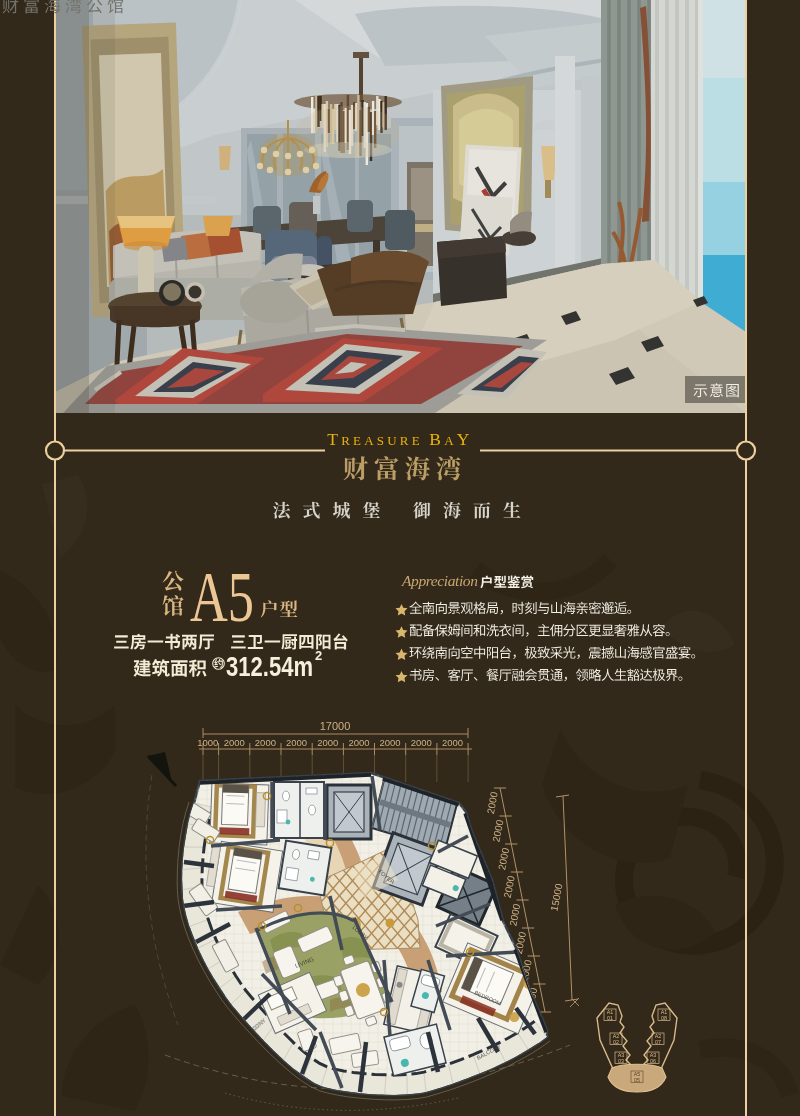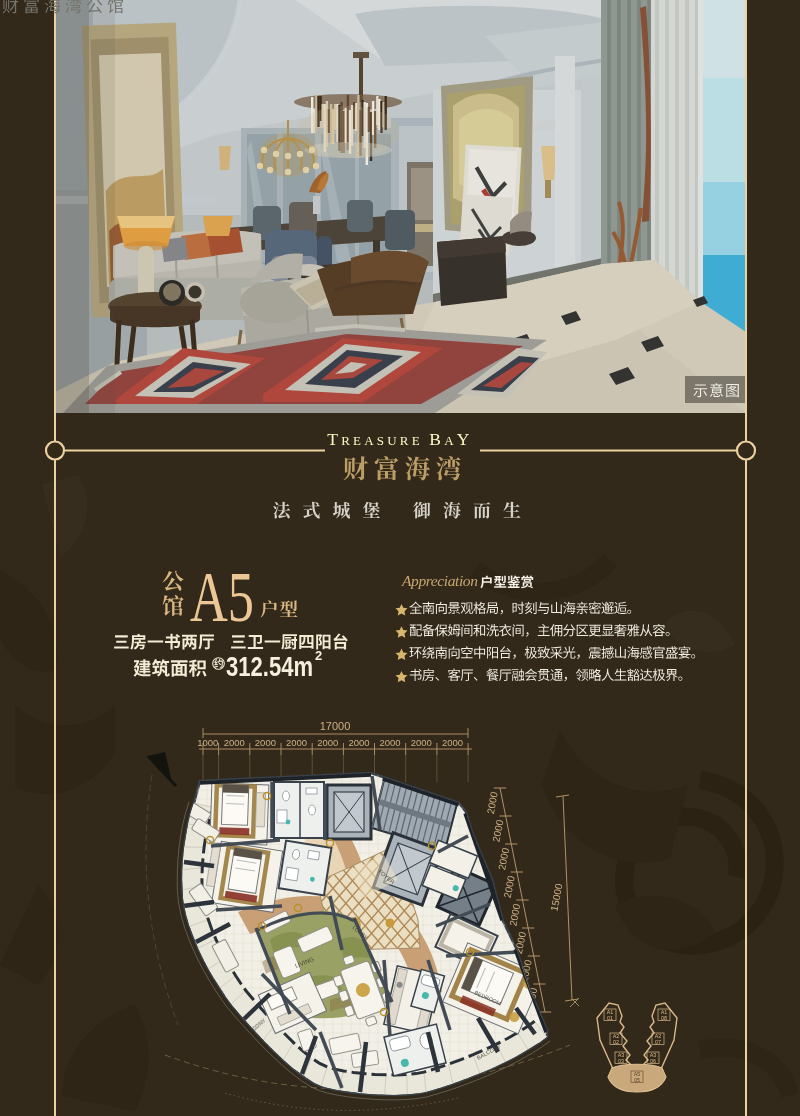--- a/index.html
+++ b/index.html
@@ -292,21 +292,21 @@
 <path d="M746 0V441M746 460V1116" stroke="#ecd0a0" stroke-width="2"></path>
 <circle cx="55" cy="450.5" r="9" stroke="#ecd0a0" stroke-width="2.2" fill="#322917"></circle>
 <circle cx="746" cy="450.5" r="9" stroke="#ecd0a0" stroke-width="2.2"></circle>
 <path d="M64.5 450.5H325M480 450.5H736.5" stroke="#ecd0a0" stroke-width="1.8"></path>
 </svg>
 
 <svg class="abs" style="left:0;top:0" width="160" height="22" viewBox="0 0 160 22">
 <path d="M5.8 0.7V5.5C5.8 7.8 5.6 10.8 2.6 12.5C2.8 12.7 3.2 13.1 3.3 13.3C6.6 11.4 6.9 8.1 6.9 5.6V0.7ZM6.5 9.8C7.4 10.8 8.3 12.1 8.7 12.9L9.6 12.2C9.2 11.4 8.2 10.1 7.4 9.2ZM3.4 -1.5V9H4.5V-0.4H8.1V8.9H9.2V-1.5ZM14.9 -2.3V1.1H10V2.3H14.5C13.4 5.3 11.5 8.4 9.5 10C9.8 10.2 10.2 10.7 10.4 11C12.1 9.5 13.8 7 14.9 4.4V11.7C14.9 12 14.8 12.1 14.6 12.1C14.3 12.1 13.4 12.1 12.5 12.1C12.7 12.4 12.9 13 13 13.3C14.2 13.3 15 13.3 15.5 13.1C16 12.9 16.2 12.5 16.2 11.7V2.3H18.2V1.1H16.2V-2.3Z M26.6 1.3V2.2H36.4V1.3ZM27.8 4H35.1V5.3H27.8ZM26.7 3.1V6.3H36.3V3.1ZM30.8 8.2V9.6H26.7V8.2ZM32 8.2H36.4V9.6H32ZM30.8 10.4V11.8H26.7V10.4ZM32 10.4H36.4V11.8H32ZM25.5 7.2V13.4H26.7V12.8H36.4V13.3H37.6V7.2ZM30.2 -2.1C30.4 -1.8 30.7 -1.3 30.9 -0.9H24.4V2.3H25.6V0.2H37.4V2.3H38.7V-0.9H32.4C32.2 -1.4 31.9 -2 31.6 -2.5Z M45.6 -1.2C46.6 -0.7 47.9 0.1 48.6 0.6L49.3 -0.3C48.7 -0.9 47.4 -1.6 46.3 -2ZM44.7 3.8C45.7 4.2 46.9 5 47.5 5.6L48.2 4.6C47.6 4 46.4 3.3 45.4 2.9ZM45.2 12.4 46.3 13.1C47.1 11.5 47.9 9.3 48.6 7.5L47.6 6.8C46.9 8.8 45.9 11 45.2 12.4ZM53.5 4C54.2 4.6 55 5.4 55.4 5.9H51.8L52.1 3.6H58L57.8 5.9H55.4L56.1 5.4C55.7 4.9 54.9 4.1 54.2 3.6ZM48.8 5.9V7.1H50.4C50.2 8.5 50 9.9 49.8 10.9H57.4C57.3 11.4 57.1 11.8 57 11.9C56.8 12.1 56.6 12.2 56.3 12.2C56 12.2 55.2 12.2 54.3 12.1C54.5 12.4 54.7 12.8 54.7 13.2C55.5 13.2 56.4 13.2 56.8 13.2C57.3 13.1 57.7 13 58 12.6C58.3 12.3 58.5 11.8 58.6 10.9H59.9V9.8H58.8C58.8 9 58.9 8.2 59 7.1H60.4V5.9H59L59.2 3.1C59.2 2.9 59.2 2.4 59.2 2.4H51C50.9 3.5 50.7 4.7 50.6 5.9ZM51.6 7.1H57.8C57.7 8.2 57.6 9.1 57.5 9.8H51.2ZM53 7.6C53.8 8.3 54.7 9.2 55.1 9.8L55.8 9.2C55.4 8.6 54.5 7.8 53.8 7.2ZM51.5 -2.3C50.9 -0.3 49.8 1.7 48.6 3C48.9 3.1 49.5 3.5 49.7 3.7C50.4 2.9 51 1.9 51.6 0.8H59.9V-0.4H52.1C52.4 -0.9 52.6 -1.4 52.8 -2Z M66.3 -1.4C67.1 -0.6 67.9 0.6 68.3 1.3L69.4 0.7C69 -0.1 68.1 -1.2 67.3 -2ZM65.6 3.2C66.3 4 67.1 5.2 67.5 5.9L68.6 5.3C68.2 4.5 67.3 3.4 66.6 2.6ZM66.1 12.2 67.2 12.9C67.8 11.3 68.5 9.2 69 7.5L68 6.7C67.4 8.7 66.6 10.8 66.1 12.2ZM78.2 1.4C79 2.2 79.9 3.3 80.3 4L81.3 3.4C80.9 2.7 80 1.6 79.1 0.9ZM71.7 0.9C71.2 1.9 70.4 2.8 69.6 3.4C69.8 3.6 70.3 3.9 70.5 4.1C71.3 3.4 72.3 2.3 72.8 1.2ZM71.5 7.2C71.3 8.3 70.9 9.5 70.6 10.4H79.2C79 11.5 78.7 12 78.5 12.2C78.3 12.3 78.1 12.3 77.8 12.3C77.5 12.3 76.6 12.3 75.7 12.2C75.9 12.5 76 13 76.1 13.3C77 13.4 77.9 13.4 78.3 13.3C78.8 13.3 79.1 13.2 79.4 13C79.9 12.6 80.2 11.7 80.6 9.9C80.6 9.8 80.7 9.4 80.7 9.4H72.2L72.5 8.2H80V5H70.6V5.9H78.8V7.2ZM74.6 -2.2C74.8 -1.8 75 -1.2 75.2 -0.7H70.4V0.4H73.4V4.5H74.5V0.4H76.4V4.4H77.6V0.4H81.2V-0.7H76.5C76.4 -1.3 76 -2 75.7 -2.5Z M91.5 -1.8C90.5 0.8 88.8 3.2 86.9 4.7C87.2 4.9 87.8 5.4 88 5.6C89.9 4 91.7 1.4 92.9 -1.4ZM97.3 -1.9 96.1 -1.4C97.4 1.2 99.5 4 101.3 5.6C101.6 5.3 102 4.8 102.4 4.6C100.6 3.1 98.4 0.4 97.3 -1.9ZM88.7 12.2C89.4 12 90.3 11.9 99.3 11.3C99.7 12 100.1 12.7 100.4 13.2L101.7 12.6C100.8 11 99.1 8.6 97.6 6.8L96.4 7.3C97.1 8.2 97.8 9.2 98.5 10.1L90.5 10.6C92.2 8.6 93.9 6.1 95.3 3.5L93.9 2.9C92.5 5.7 90.5 8.7 89.8 9.5C89.2 10.3 88.7 10.8 88.2 10.9C88.4 11.3 88.7 11.9 88.7 12.2Z M117.5 -2C117.8 -1.5 118.1 -0.8 118.2 -0.3H114V2.4H115V13.3H116.2V12.6H121.2V13.2H122.4V8H116.2V6.6H121.6V2.3H115.2V0.8H121.7V2.4H123V-0.3H118.7L119.6 -0.6C119.4 -1.1 119.1 -1.8 118.7 -2.3ZM116.2 11.5V9.1H121.2V11.5ZM116.2 3.3H120.4V5.5H116.2ZM109.5 -2.2C109.2 0.3 108.6 2.7 107.6 4.3C107.9 4.5 108.4 4.9 108.6 5.1C109.1 4.2 109.6 2.9 110 1.5H112.2C112 2.3 111.7 3.2 111.4 3.8L112.4 4.1C112.9 3.2 113.4 1.8 113.7 0.6L112.9 0.3L112.7 0.4H110.3C110.5 -0.4 110.6 -1.2 110.7 -2ZM109.7 13.2C110 12.9 110.4 12.5 113.5 10.3C113.4 10 113.2 9.5 113.1 9.2L111.2 10.6V3.8H110V10.5C110 11.4 109.3 12 109 12.3C109.2 12.5 109.6 12.9 109.7 13.2Z" fill="#73736c"></path>
 </svg>
 
-<div class="abs" style="left:0;top:429px;width:800px;text-align:center;font-family:'Liberation Serif',serif;color:#fef9c3;font-size:13px;letter-spacing:3.2px"><span style="font-size:17.5px">T</span>REASURE&nbsp;<span style="font-size:17.5px">B</span>A<span style="font-size:17.5px">Y</span></div>
+<div class="abs" style="left:0;top:429px;width:800px;text-align:center;font-family:'Liberation Serif',serif;color:#eab308;font-size:13px;letter-spacing:3.2px"><span style="font-size:17.5px">T</span>REASURE&nbsp;<span style="font-size:17.5px">B</span>A<span style="font-size:17.5px">Y</span></div>
 
 <svg class="abs" style="left:250px;top:450px" width="300" height="40" viewBox="0 0 300 40">
 <path d="M94.9 7.7V22.5H95.3C96.5 22.5 97.3 22 97.3 21.9V9.5H102.1V22H102.5C103.8 22 104.6 21.5 104.6 21.3V9.7C105.2 9.6 105.5 9.4 105.7 9.2L103.2 7.3L102 8.8H97.6ZM101.9 12 98.6 11.3C98.6 21.2 98.8 26.3 93.6 29.8L93.9 30.2C97.7 28.6 99.4 26.3 100.2 23.1C101.1 24.7 102.1 26.7 102.2 28.5C104.8 30.8 107.3 25.4 100.3 22.5C100.9 19.9 100.8 16.6 100.9 12.6C101.5 12.6 101.8 12.3 101.9 12ZM115.7 10.7 114.4 12.8H114.1V7.4C114.7 7.3 115 7.1 115 6.7L111.1 6.3V12.8H105.1L105.3 13.5H109.7C108.8 17.9 107.2 22.5 104.6 25.6L104.9 25.9C107.5 23.9 109.6 21.5 111.1 18.8V26.6C111.1 26.9 111 27.1 110.5 27.1C110 27.1 107.2 26.9 107.2 26.9V27.2C108.5 27.5 109.1 27.8 109.5 28.3C110 28.7 110.1 29.4 110.2 30.3C113.6 30 114.1 28.9 114.1 26.8V13.5H117.3C117.7 13.5 117.9 13.4 118 13.1C117.2 12.2 115.7 10.7 115.7 10.7Z M141.4 10.4 140 12.1H129L129.2 12.9H143.3C143.7 12.9 143.9 12.7 144 12.4C143 11.6 141.4 10.4 141.4 10.4ZM128 8.1 127.7 8.1C127.7 9.4 126.7 10.6 125.8 11C125 11.4 124.5 12.1 124.7 13C125.1 13.9 126.3 14.2 127.1 13.7C128 13.2 128.6 12 128.5 10.2H144.5C144.4 11.1 144.3 12.3 144.2 13.1L144.4 13.3C145.4 12.6 146.7 11.6 147.4 10.8C147.9 10.8 148.2 10.7 148.4 10.5L145.7 8L144.2 9.5H137.4C138.9 8.7 139 5.9 134.1 6.2L133.9 6.4C134.7 7 135.4 8.2 135.6 9.3L135.9 9.5H128.4C128.3 9 128.2 8.6 128 8.1ZM130.6 29.4V28.5H142.5V30.1H143C143.9 30.1 145.4 29.5 145.5 29.4V22.3C146 22.1 146.3 21.9 146.5 21.7L143.6 19.5L142.2 21H130.8L127.6 19.8V30.3H128C129.3 30.3 130.6 29.6 130.6 29.4ZM135 21.8V24.4H130.6V21.8ZM138 21.8H142.5V24.4H138ZM135 27.8H130.6V25.1H135ZM138 27.8V25.1H142.5V27.8ZM140.4 15.6V18.2H132.7V15.6ZM132.7 19.3V18.9H140.4V19.8H140.9C141.8 19.8 143.3 19.3 143.3 19.2V15.9C143.8 15.8 144.1 15.6 144.3 15.5L141.5 13.4L140.1 14.8L140.4 14.8H132.9L129.8 13.6V20.2H130.2C131.4 20.2 132.7 19.6 132.7 19.3Z M168.3 20.2 168.1 20.4C168.9 21.2 169.6 22.7 169.7 23.9C171.8 25.5 174 21.5 168.3 20.2ZM168.7 14.6 168.4 14.8C169.1 15.6 169.9 17 170.2 18.1C172.2 19.5 174.1 15.7 168.7 14.6ZM157 22.6C156.7 22.6 155.9 22.6 155.9 22.6V23.1C156.4 23.1 156.8 23.2 157.2 23.5C157.8 23.9 157.9 26.3 157.4 29C157.6 29.9 158.2 30.3 158.8 30.3C160 30.3 160.8 29.4 160.8 28.2C160.9 25.9 159.9 24.9 159.8 23.6C159.8 22.9 160 22 160.2 21.1C160.5 19.7 162 13.8 162.9 10.6L162.5 10.5C158.2 21.1 158.2 21.1 157.7 22.1C157.5 22.6 157.4 22.6 157 22.6ZM155.6 12.5 155.4 12.7C156.2 13.5 157.1 14.8 157.3 16.1C159.8 17.8 162.1 13 155.6 12.5ZM157.4 6.6 157.2 6.8C158 7.7 159 9.1 159.3 10.5C161.9 12.3 164.3 7.3 157.4 6.6ZM176.6 7.6 175 9.7H167.6C168 9.1 168.3 8.4 168.6 7.8C169.2 7.9 169.4 7.8 169.5 7.5L165.5 6.4C164.9 9.6 163.5 13.6 161.7 15.9L162 16.1C162.9 15.5 163.8 14.7 164.6 13.8C164.5 15.4 164.2 17.2 164 19H161.2L161.4 19.8H163.9C163.6 21.6 163.3 23.4 163.1 24.7C162.7 24.9 162.4 25.1 162.2 25.3L164.9 26.9L165.9 25.6H173.3C173.1 26.4 172.9 26.9 172.6 27.2C172.4 27.4 172.1 27.5 171.7 27.5C171.2 27.5 170 27.4 169.2 27.3V27.7C170.1 27.9 170.7 28.2 171.1 28.6C171.4 29 171.5 29.6 171.5 30.3C172.8 30.3 173.9 30.1 174.7 29.2C175.4 28.6 175.8 27.5 176.1 25.6H178.7C179.1 25.6 179.3 25.5 179.4 25.2C178.7 24.3 177.3 23 177.3 23L176.2 24.9C176.4 23.5 176.5 21.9 176.6 19.8H179.2C179.6 19.8 179.8 19.6 179.9 19.4C179.2 18.4 177.8 17 177.8 17L176.7 18.9L176.8 14.2C177.4 14.2 177.7 14 177.9 13.7L175.4 11.5L173.8 13.1H168.1L166.1 12.1C166.5 11.5 166.8 11 167.2 10.5H178.7C179 10.5 179.3 10.3 179.4 10C178.3 9.1 176.6 7.6 176.6 7.6ZM173.4 24.9H165.8C166.1 23.4 166.4 21.6 166.6 19.8H173.9C173.8 22 173.6 23.7 173.4 24.9ZM173.9 19H166.8C167 17.1 167.3 15.2 167.4 13.8H174.1C174.1 15.8 174 17.5 173.9 19Z M186.6 12.3 186.4 12.5C187.2 13.4 188.1 14.8 188.3 16.1C190.7 18 193.1 13.2 186.6 12.3ZM188.2 6.7 188 6.8C188.9 7.8 190 9.3 190.4 10.6C193 12.3 195.1 7.2 188.2 6.7ZM188 22.6C187.7 22.6 186.8 22.6 186.8 22.6V23.1C187.4 23.1 187.8 23.3 188.2 23.5C188.8 23.9 188.9 26.3 188.4 28.9C188.6 29.9 189.2 30.3 189.8 30.3C191 30.3 191.8 29.4 191.9 28.2C191.9 25.9 190.9 25 190.9 23.6C190.9 22.9 191.1 22 191.3 21.2C191.6 19.8 193.3 14.1 194.2 11L193.8 10.9C189.3 21.1 189.3 21.1 188.7 22.1C188.5 22.6 188.4 22.6 188 22.6ZM205.5 11 205.2 11.2C206.3 12.3 207.4 14 207.5 15.5C209.9 17.3 212 12.5 205.5 11ZM198.9 20.9 195.7 19.5C195.5 20.5 195 22.4 194.5 23.7C194.2 23.8 193.8 24.1 193.6 24.3L196.2 25.9L197.2 24.7H206.3C206 26.1 205.6 27 205.2 27.3C205 27.4 204.7 27.4 204.3 27.4C203.8 27.4 201.9 27.3 200.7 27.2V27.5C201.9 27.7 202.8 28.1 203.3 28.5C203.7 28.9 203.8 29.6 203.8 30.3C205.2 30.3 206.2 30.1 206.9 29.7C208.1 29 208.8 27.4 209.2 25.2C209.7 25.1 210 25 210.2 24.8L207.6 22.7L206.2 24H197.3L198.1 21.6H205.6V22.5H206.1C207 22.5 208.4 22 208.5 21.9V18.9C208.9 18.8 209.3 18.6 209.4 18.5L206.7 16.4L205.4 17.8H194.5L194.8 18.5H205.6V20.9ZM207.8 7.3 206.3 9.4H201.9C203.5 9 203.9 6.1 199 6.1L198.9 6.3C199.5 7 200.3 8.1 200.5 9.1C200.7 9.3 200.9 9.3 201.2 9.4H193.1L193.3 10.1H198V12L195.4 10.7C195 12.3 194.1 14.8 193 16.4L193.3 16.8C195 15.6 196.5 13.9 197.5 12.6C197.7 12.6 197.9 12.6 198 12.5V17.3H198.4C199.8 17.3 200.6 16.8 200.6 16.7V10.1H202.2V17.1H202.7C204.1 17.1 204.9 16.6 204.9 16.5V10.1H209.8C210.2 10.1 210.5 10 210.6 9.7C209.5 8.7 207.8 7.3 207.8 7.3Z" fill="#bb9d66"></path>
 </svg>
 
 <svg class="abs" style="left:200px;top:496px" width="400" height="32" viewBox="0 0 400 32">
 <path d="M74.2 17.2C74 17.2 73.4 17.2 73.4 17.2V17.5C73.8 17.6 74.1 17.6 74.4 17.8C74.8 18.1 74.9 19.8 74.6 21.7C74.7 22.4 75.1 22.6 75.5 22.6C76.4 22.6 77 22 77 21.1C77.1 19.5 76.4 18.9 76.3 17.9C76.3 17.4 76.5 16.7 76.6 16.1C76.9 15.1 78.2 10.7 79 8.3L78.7 8.2C75.2 16.1 75.2 16.1 74.8 16.8C74.6 17.2 74.5 17.2 74.2 17.2ZM73.2 10 73 10.1C73.7 10.8 74.4 11.8 74.6 12.7C76.5 13.9 78 10.3 73.2 10ZM74.7 6 74.5 6.1C75.2 6.7 75.9 7.8 76.2 8.8C78.1 10.1 79.7 6.4 74.7 6ZM87.3 8 86.1 9.5H84.7V6.5C85.2 6.4 85.3 6.2 85.3 6L82.5 5.8V9.5H79L79.2 10H82.5V13.9H77.8L77.9 14.4H82.3C81.7 16 80 18.7 78.8 19.5C78.6 19.7 78.1 19.8 78.1 19.8L79.2 22.3C79.3 22.2 79.5 22.1 79.6 21.9C82.7 21.1 85.3 20.4 87 19.9C87.3 20.6 87.6 21.3 87.7 22C90 23.8 91.7 19.1 85.3 16.6L85.1 16.7C85.7 17.5 86.3 18.4 86.8 19.4C84.1 19.6 81.6 19.7 79.9 19.8C81.6 18.7 83.6 17 84.7 15.7C85 15.8 85.2 15.6 85.3 15.5L82.9 14.4H89.7C90 14.4 90.2 14.3 90.2 14.1C89.4 13.4 88.1 12.3 88.1 12.3L86.9 13.9H84.7V10H88.8C89.1 10 89.3 9.9 89.3 9.7C88.6 9 87.3 8 87.3 8Z M115.3 6.3 115.1 6.5C115.7 7 116.6 7.9 116.9 8.6C117 8.7 117.2 8.8 117.3 8.8L116.5 9.8H114.4C114.3 8.8 114.3 7.7 114.4 6.6C114.8 6.5 115 6.3 115 6.1L112.1 5.8C112.1 7.2 112.2 8.5 112.3 9.8H103.2L103.3 10.3H112.3C112.6 14.9 113.6 18.8 116.6 21.5C117.4 22.2 118.9 23 119.7 22.2C120 21.9 119.9 21.3 119.3 20.2L119.7 17.1L119.5 17.1C119.2 17.9 118.7 18.8 118.4 19.3C118.2 19.6 118.1 19.6 117.8 19.4C115.5 17.5 114.7 14.1 114.4 10.3H119.4C119.7 10.3 119.9 10.2 119.9 10C119.4 9.6 118.6 8.9 118.1 8.6C118.9 8 118.6 6.2 115.3 6.3ZM103.3 19.9 104.7 22.2C104.9 22.2 105 22 105.1 21.7C108.8 20.3 111.3 19.2 112.9 18.4L112.9 18.1L109.1 18.9V13.9H112C112.2 13.9 112.4 13.8 112.5 13.6C111.7 13 110.4 12 110.4 12L109.3 13.4H103.8L103.9 13.9H106.9V19.3C105.4 19.6 104.1 19.8 103.3 19.9Z M140.7 13.3H142.1C142 16.1 141.9 17.5 141.7 17.8C141.6 17.9 141.5 17.9 141.4 17.9L140.1 17.8C140.6 16.3 140.7 14.8 140.7 13.4ZM147.6 11.6C147.3 12.7 147 13.8 146.6 14.8C146.4 13.3 146.2 11.7 146.2 10H149.5C149.8 10 150 9.9 150 9.7C149.6 9.4 149.1 9 148.7 8.7C149.6 8.2 149.6 6.6 146.7 6.5C146.8 6.4 146.8 6.3 146.8 6.2L144.2 6C144.2 7.2 144.2 8.3 144.3 9.5H141L138.7 8.7V10.5C138.2 10 137.6 9.4 137.6 9.4L136.8 10.8V6.8C137.3 6.7 137.4 6.5 137.5 6.3L134.8 6V10.8H133.1L133.2 11.4H134.8V16.8C134 17 133.3 17.2 132.9 17.3L133.9 19.7C134.2 19.6 134.3 19.5 134.4 19.2C136.3 18 137.6 16.9 138.6 16.1C138.3 18.4 137.7 20.5 136 22.4L136.1 22.5C138.3 21.3 139.4 19.6 140 17.9V18.1C140.5 18.2 140.9 18.4 141.1 18.7C141.3 18.9 141.4 19.3 141.4 19.7C142 19.7 142.5 19.6 143 19.2C143.7 18.6 143.8 17.1 143.9 13.6C144.2 13.5 144.4 13.4 144.5 13.3L142.8 11.9L141.9 12.8H140.7V10H144.3C144.4 12.7 144.7 15.3 145.4 17.5C144.3 19.4 142.8 20.9 140.9 22.2L141.1 22.4C143.1 21.5 144.7 20.4 145.9 19C146.3 19.8 146.6 20.5 147.1 21.2C147.7 22 149 23 149.9 22.3C150.2 22.1 150.1 21.4 149.6 20.3L150 17.3L149.8 17.2C149.5 18 149.2 18.8 148.9 19.3C148.7 19.6 148.6 19.6 148.4 19.3C148 18.7 147.6 18 147.3 17.1C148.1 15.9 148.7 14.4 149.3 12.7C149.7 12.7 149.9 12.6 150 12.4ZM147.8 8.7 147.1 9.5H146.2C146.1 8.6 146.2 7.6 146.2 6.7L146.4 6.7C146.9 7.1 147.4 7.9 147.6 8.6ZM136.8 11.4H138.7V13.4C138.7 14.2 138.7 14.9 138.6 15.7L136.8 16.2Z M169.4 6.9V11.3H169.7C170.7 11.3 171.4 10.9 171.4 10.8V10.5H172.6V11.9H167.8L168 12.4H171.3C170.4 13.9 169.1 15.3 167.6 16.2L167.7 16.4C169.6 15.8 171.4 14.9 172.6 13.7V16.6H173C173.9 16.6 174.6 16.2 174.6 16V12.6C175.4 14.4 176.7 15.6 178.4 16.4C178.6 15.4 179.1 14.8 179.9 14.6L179.9 14.4C178.1 14.1 176.2 13.4 175 12.4H179.3C179.6 12.4 179.8 12.3 179.9 12.1C179.1 11.6 178 10.7 178 10.7L177 11.9H174.6V10.5H175.8V10.9H176.2C176.8 10.9 177.8 10.6 177.8 10.5V7.8C178.2 7.7 178.4 7.5 178.6 7.4L176.6 5.9L175.6 6.9H171.6L169.4 6.1ZM166.5 5.7C165.7 8.3 164.3 10.8 162.9 12.3L163.1 12.4C163.8 12 164.5 11.5 165.2 11V16.9H165.6C166.3 16.9 167.1 16.6 167.2 16.4V9.8C167.5 9.8 167.7 9.6 167.7 9.5L166.9 9.2C167.4 8.6 167.9 7.9 168.3 7.1C168.7 7.2 169 7 169.1 6.8ZM171.4 7.4H175.8V9.9H171.4ZM163.1 21.5 163.2 22.1H179.4C179.7 22.1 179.9 22 179.9 21.8C179.2 21.1 177.9 20.1 177.9 20.1L176.7 21.5H172.5V19.1H177.8C178 19.1 178.2 19 178.3 18.8C177.5 18.1 176.2 17.1 176.2 17.1L175.1 18.6H172.5V17.2C173 17.1 173.2 17 173.2 16.7L170.4 16.5V18.6H165.1L165.2 19.1H170.4V21.5Z" fill="#d6d3ca"></path>
 <path d="M216.2 5.7C215.7 7.1 214.6 9.3 213.4 10.7L213.6 10.9C215.3 9.9 216.9 8.3 217.9 7.2C218.3 7.2 218.5 7.1 218.6 6.9ZM227.9 7.9V17.7C227.9 17.9 227.9 18 227.6 18L226.6 17.9V7.9ZM216.5 9.3C216 11.2 214.7 14.1 213.4 16.1L213.6 16.2C214.2 15.8 214.7 15.3 215.2 14.8V22.6H215.6C216.3 22.6 217.1 22.2 217.2 22.1V13.5C217.5 13.5 217.7 13.4 217.7 13.2L216.9 12.9C217.4 12.2 217.9 11.4 218.3 10.8C218.8 10.9 218.9 10.8 219 10.6L218.6 10.4C219.1 10 219.6 9.5 220.1 9H220.8V11.9H218.1L218.3 12.4H220.8V18.9L219.9 19V14.1C220.2 14 220.3 13.9 220.4 13.7L218.4 13.6V19.2L217.5 19.3L218.5 21.6C218.7 21.5 218.9 21.4 219 21.1C221.6 20.1 223.5 19.2 224.8 18.5V22.6H225.1C225.9 22.6 226.6 22.1 226.6 21.9V18.2C227.1 18.3 227.3 18.5 227.4 18.8C227.6 19.1 227.6 19.6 227.7 20.2C229.5 20 229.7 19.3 229.7 17.9V8.2C230.1 8.2 230.4 8 230.5 7.9L228.6 6.4L227.7 7.4H226.7L224.8 6.6V8.5C224.2 7.9 223.5 7.3 223.5 7.3L222.6 8.5H220.5C220.8 8 221.2 7.5 221.5 6.9C221.9 6.9 222.1 6.8 222.1 6.5L219.6 5.7C219.3 7.3 218.8 9 218.2 10.2ZM222.6 12.4H224.8V15.2C224.3 14.7 223.6 14.1 223.6 14.1L222.9 15.2H222.6ZM222.6 11.9V9H224.6C224.7 9 224.7 8.9 224.8 8.9V11.7C224.3 11.2 223.8 10.7 223.8 10.7L222.9 11.9ZM222.6 15.7H224.6C224.7 15.7 224.8 15.7 224.8 15.7V18.2L222.6 18.6Z M252.6 15.5 252.4 15.6C253 16.2 253.5 17.3 253.6 18.1C255 19.3 256.6 16.4 252.6 15.5ZM252.8 11.6 252.6 11.7C253.1 12.3 253.7 13.2 253.9 14C255.3 15 256.7 12.3 252.8 11.6ZM244.6 17.2C244.4 17.2 243.8 17.2 243.8 17.2V17.5C244.2 17.6 244.5 17.6 244.7 17.8C245.1 18.1 245.2 19.8 244.9 21.7C245 22.4 245.4 22.6 245.8 22.6C246.7 22.6 247.2 22 247.3 21.1C247.3 19.5 246.6 18.8 246.6 17.9C246.6 17.4 246.7 16.8 246.8 16.1C247 15.2 248.1 11 248.8 8.7L248.5 8.6C245.4 16.1 245.4 16.1 245.1 16.8C244.9 17.2 244.9 17.2 244.6 17.2ZM243.6 10.1 243.4 10.2C244 10.8 244.6 11.7 244.8 12.6C246.6 13.8 248.2 10.4 243.6 10.1ZM244.9 5.9 244.7 6C245.3 6.7 246 7.7 246.2 8.6C248.1 9.9 249.8 6.4 244.9 5.9ZM258.4 6.6 257.3 8.1H252.1C252.3 7.6 252.6 7.2 252.8 6.8C253.2 6.8 253.4 6.7 253.4 6.5L250.6 5.7C250.2 8 249.2 10.8 247.9 12.5L248.1 12.6C248.8 12.1 249.4 11.6 250 11C249.9 12.1 249.7 13.4 249.5 14.7H247.5L247.7 15.2H249.5C249.3 16.5 249.1 17.7 248.9 18.7C248.6 18.8 248.4 18.9 248.3 19.1L250.1 20.2L250.8 19.3H256.1C255.9 19.9 255.8 20.2 255.6 20.4C255.4 20.6 255.3 20.6 255 20.6C254.6 20.6 253.8 20.6 253.2 20.5V20.8C253.8 20.9 254.3 21.1 254.5 21.4C254.8 21.7 254.8 22.1 254.8 22.6C255.7 22.6 256.5 22.5 257.1 21.8C257.5 21.4 257.9 20.7 258.1 19.3H259.9C260.2 19.3 260.3 19.2 260.4 19C259.9 18.4 258.9 17.5 258.9 17.5L258.1 18.8C258.3 17.9 258.4 16.7 258.4 15.2H260.3C260.5 15.2 260.7 15.1 260.7 14.9C260.2 14.2 259.3 13.3 259.3 13.3L258.5 14.6L258.6 11.3C259 11.2 259.2 11.1 259.3 10.9L257.5 9.4L256.5 10.5H252.4L251 9.8C251.3 9.4 251.5 9 251.8 8.6H259.9C260.1 8.6 260.3 8.5 260.4 8.3C259.6 7.6 258.4 6.6 258.4 6.6ZM256.2 18.8H250.8C251 17.8 251.2 16.5 251.4 15.2H256.5C256.4 16.8 256.3 17.9 256.2 18.8ZM256.5 14.7H251.5C251.7 13.3 251.8 12 252 11H256.7C256.6 12.4 256.6 13.6 256.5 14.7Z M288.1 6.2 286.8 7.8H273.6L273.7 8.3H280.4C280.3 9.2 280.2 10.3 280.1 11.1H277.1L274.8 10.2V22.5H275.1C276 22.5 276.9 22.1 276.9 21.8V11.6H278.9V22.2H279.2C280.2 22.2 280.8 21.8 280.8 21.7V11.6H282.8V21.9H283.2C284.2 21.9 284.8 21.5 284.8 21.4V11.6H286.9V19.8C286.9 20 286.8 20.1 286.6 20.1C286.2 20.1 285.2 20.1 285.2 20.1V20.3C285.8 20.4 286.1 20.7 286.3 21C286.5 21.4 286.5 21.9 286.6 22.6C288.7 22.4 289 21.5 289 20.1V12C289.3 11.9 289.6 11.7 289.7 11.6L287.7 10.1L286.7 11.1H280.7C281.5 10.4 282.4 9.3 283.1 8.3H289.9C290.1 8.3 290.3 8.2 290.4 8C289.5 7.2 288.1 6.2 288.1 6.2Z M306.7 6.3C306.1 9.6 304.8 12.8 303.4 14.9L303.6 15.1C305.1 14 306.5 12.5 307.6 10.7H310.8V15.3H305.7L305.8 15.8H310.8V21.2H303.6L303.7 21.7H319.9C320.2 21.7 320.4 21.6 320.5 21.4C319.6 20.7 318.1 19.6 318.1 19.6L316.8 21.2H313.1V15.8H318.4C318.7 15.8 318.9 15.7 318.9 15.5C318 14.8 316.6 13.7 316.6 13.7L315.3 15.3H313.1V10.7H318.9C319.2 10.7 319.4 10.6 319.5 10.4C318.6 9.6 317.2 8.6 317.2 8.6L315.9 10.2H313.1V6.6C313.6 6.5 313.7 6.3 313.7 6.1L310.8 5.8V10.2H307.9C308.3 9.4 308.7 8.5 309 7.6C309.5 7.6 309.7 7.5 309.8 7.2Z" fill="#d6d3ca"></path>
 </svg>
 

